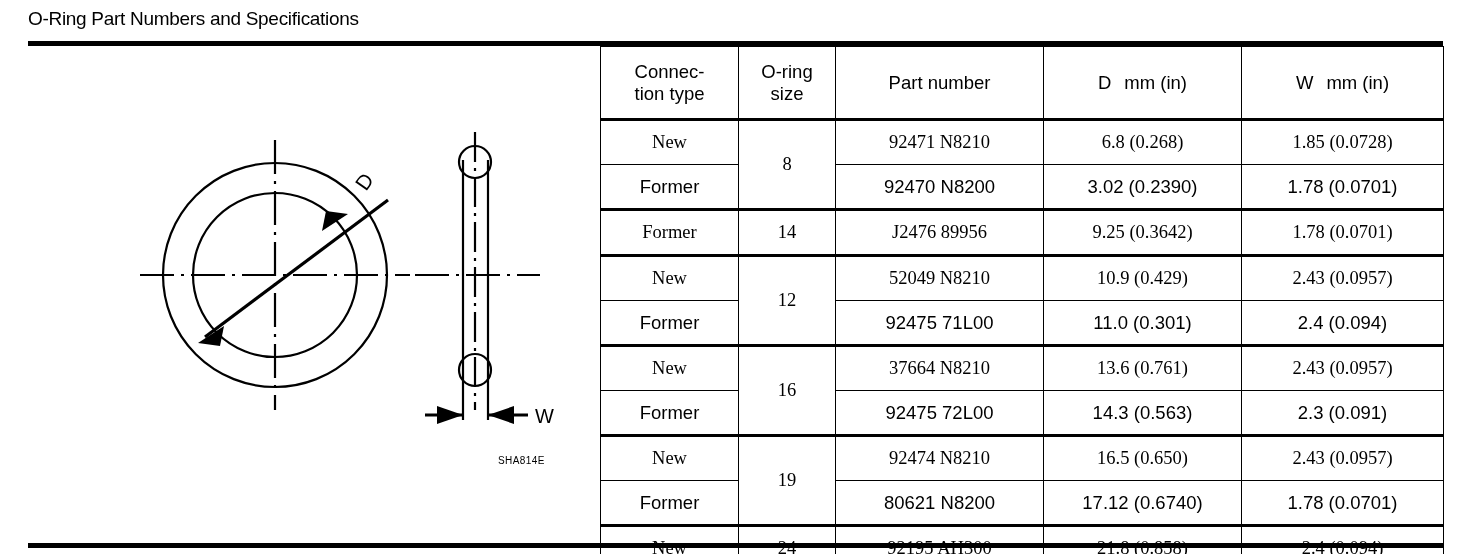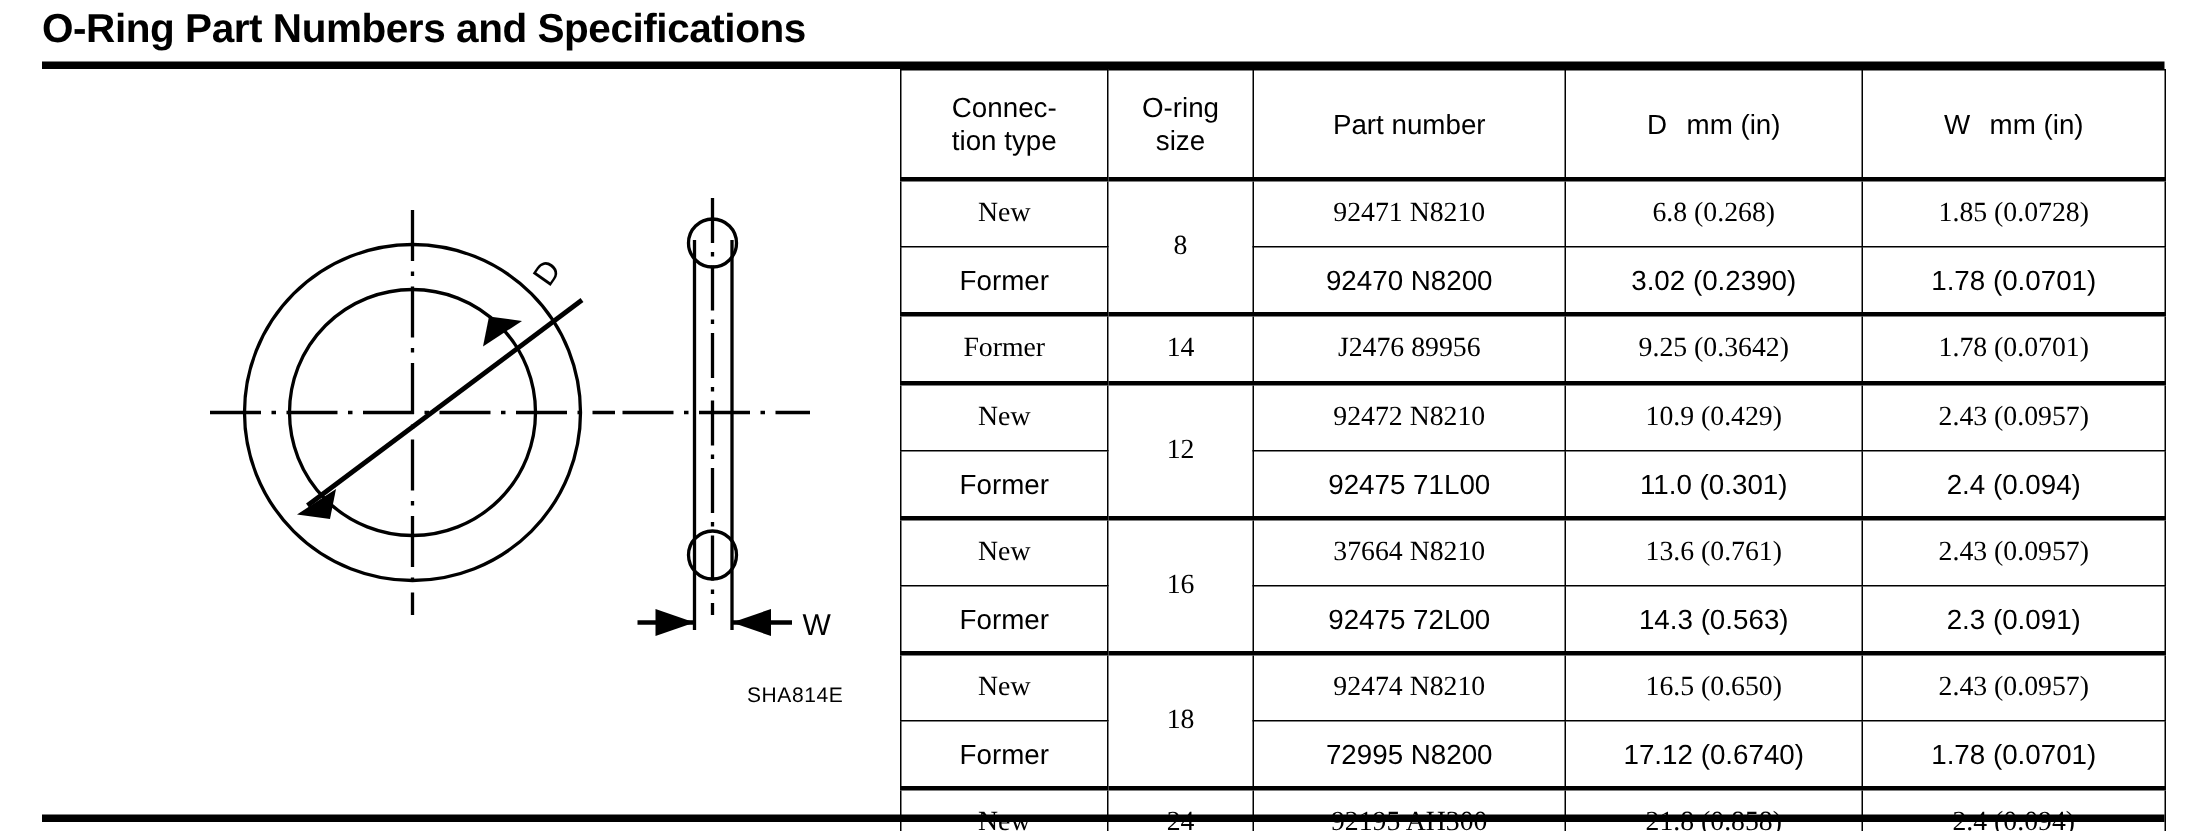--- a/index.html
+++ b/index.html
@@ -14,22 +14,22 @@
     font-family: "Liberation Sans", sans-serif;
     color: #000000;
     overflow: hidden;
   }
 
   
   #page-title {
     position: absolute;
     left: 28px;
     top: 2px;
-    font-size: 27px;
-    font-weight: bold;
+    font-size: 19px;
+    font-weight: normal;
     letter-spacing: -0.3px;
     line-height: 34px;
     white-space: nowrap;
   }
 
   
   #rule-top {
     position: absolute;
     left: 28px;
     top: 41px;
@@ -53,21 +53,21 @@
     top: 120px;
     width: 470px;
     height: 380px;
   }
   #figure svg { display: block; }
 
   #figure-ref {
     position: absolute;
     left: 498px;
     top: 455px;
-    font-size: 14px;
+    font-size: 10px;
     letter-spacing: 0.4px;
     white-space: nowrap;
   }
 
   
   #spec-table {
     position: absolute;
     left: 600px;
     top: 46px;
     width: 843px;
@@ -201,21 +201,21 @@
       <tr class="group-start">
         <td>Former</td>
         <td>14</td>
         <td>J2476 89956</td>
         <td>9.25 (0.3642)</td>
         <td>1.78 (0.0701)</td>
       </tr>
       <tr class="group-start">
         <td>New</td>
         <td rowspan="2">12</td>
-        <td>92472 N8210</td>
+        <td>52049 N8210</td>
         <td>10.9 (0.429)</td>
         <td>2.43 (0.0957)</td>
       </tr>
       <tr>
         <td>Former</td>
         <td>92475 71L00</td>
         <td>11.0 (0.301)</td>
         <td>2.4 (0.094)</td>
       </tr>
       <tr class="group-start">
@@ -226,28 +226,28 @@
         <td>2.43 (0.0957)</td>
       </tr>
       <tr>
         <td>Former</td>
         <td>92475 72L00</td>
         <td>14.3 (0.563)</td>
         <td>2.3 (0.091)</td>
       </tr>
       <tr class="group-start">
         <td>New</td>
-        <td rowspan="2">18</td>
+        <td rowspan="2">19</td>
         <td>92474 N8210</td>
         <td>16.5 (0.650)</td>
         <td>2.43 (0.0957)</td>
       </tr>
       <tr>
         <td>Former</td>
-        <td>72995 N8200</td>
+        <td>80621 N8200</td>
         <td>17.12 (0.6740)</td>
         <td>1.78 (0.0701)</td>
       </tr>
       <tr class="group-start">
         <td>New</td>
         <td>24</td>
         <td>92195 AH300</td>
         <td>21.8 (0.858)</td>
         <td>2.4 (0.094)</td>
       </tr>

